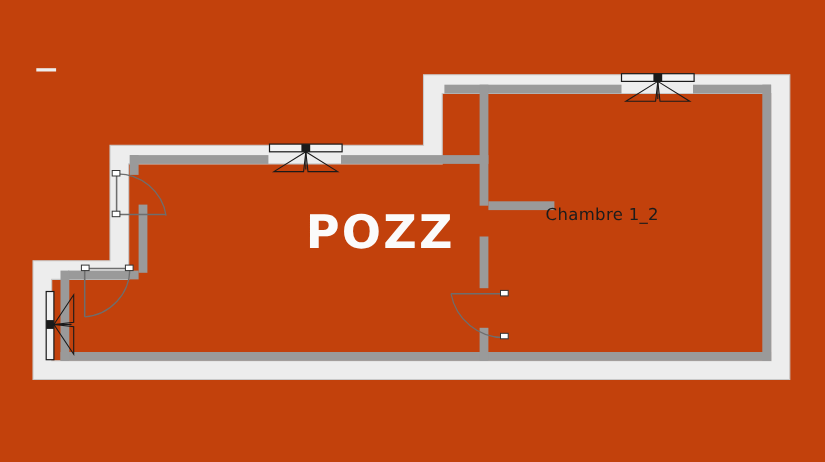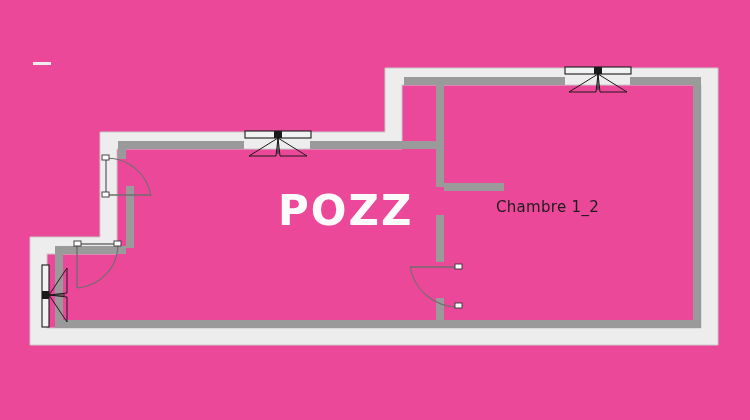--- a/index.html
+++ b/index.html
@@ -4,41 +4,41 @@
 <style>
   html, body {
     margin: 0;
     padding: 0;
     background: #ffffff;
   }
   #plan-root {
     position: relative;
     width: 750px;
     height: 420px;
-    background: #ec4899;
+    background: #c2410c;
     font-family: "DejaVu Sans", sans-serif;
     overflow: hidden;
   }
   #plan-svg {
     position: absolute;
     left: 0;
     top: 0;
     width: 750px;
     height: 420px;
   }
   .room-label {
     position: absolute;
     font-family: "DejaVu Sans", sans-serif;
     font-size: 15px;
     color: #1c1c1c;
     white-space: nowrap;
     letter-spacing: 0.3px;
   }
   #label-cuisine { left: 213px; top: 227px; }
-  #label-chambre { left: 496px; top: 198px; }
+  #label-chambre { left: 496px; top: 186px; }
   .watermark {
     position: absolute;
     left: 278px;
     top: 186px;
     font-family: "DejaVu Sans", sans-serif;
     font-size: 42px;
     font-weight: bold;
     color: #fbfbfb;
     letter-spacing: 2px;
     white-space: nowrap;

